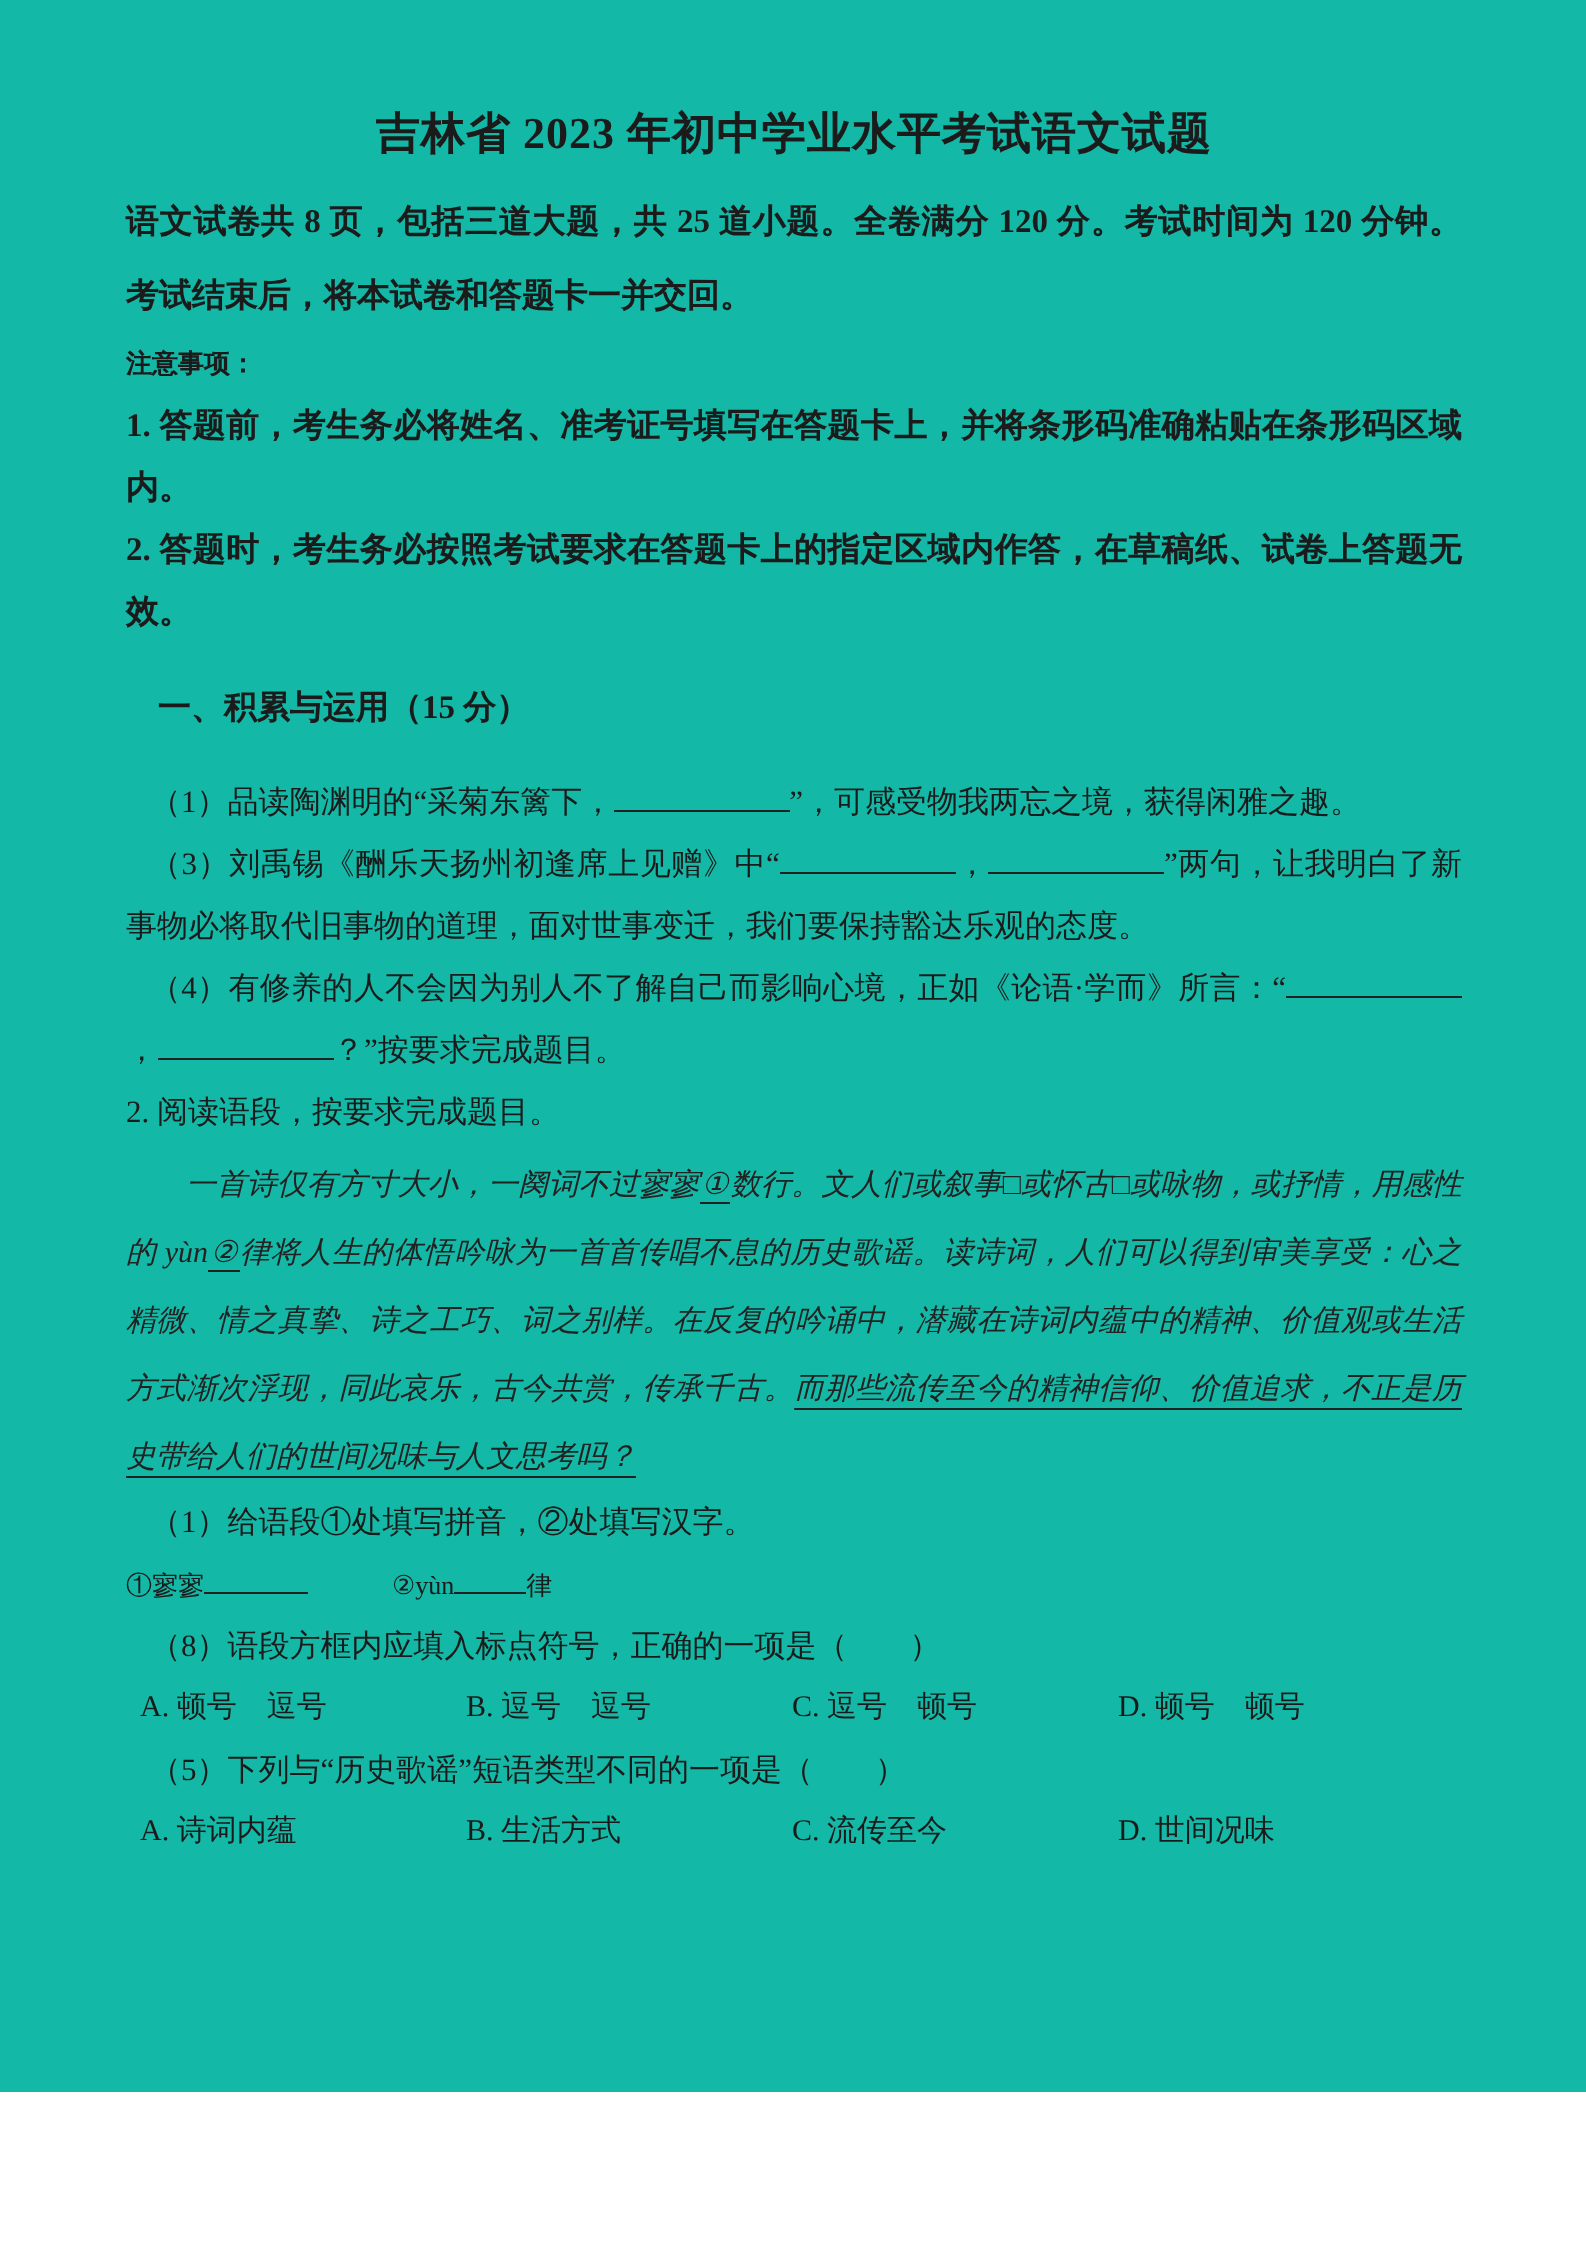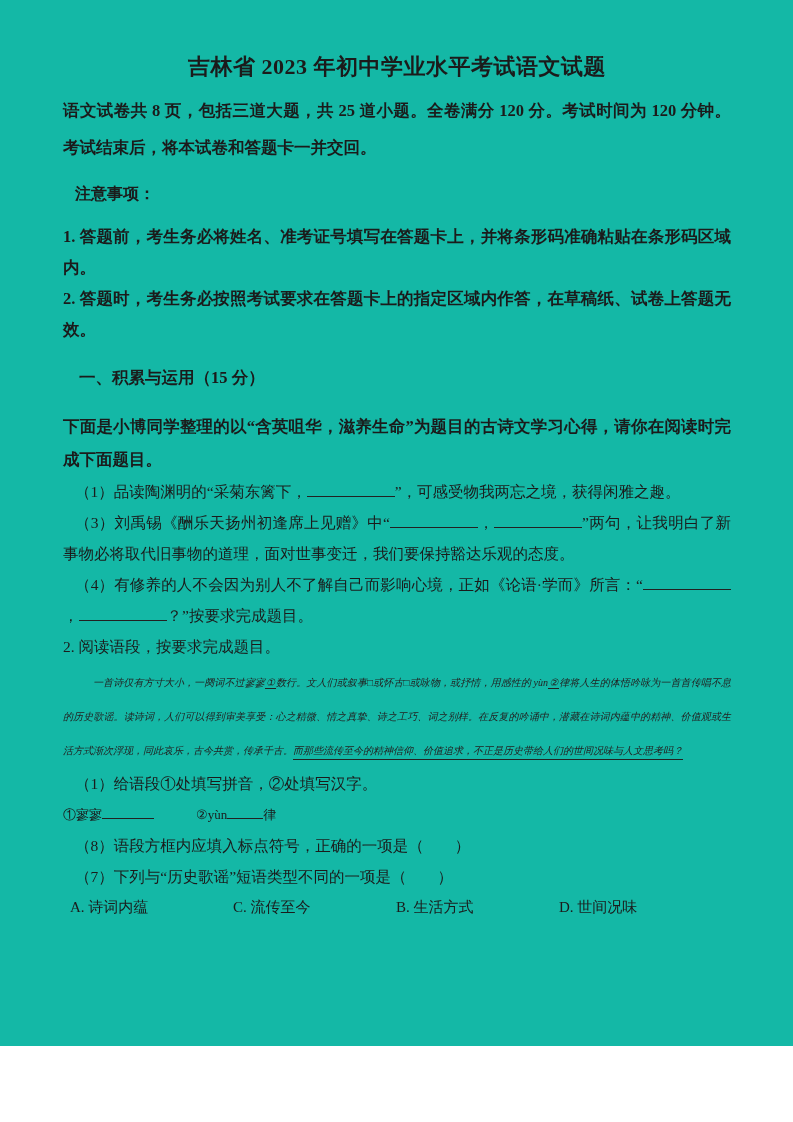--- a/index.html
+++ b/index.html
@@ -12,30 +12,30 @@
     overflow:hidden;
   }
   .content {
     position:absolute; left:63px; top:52px; width:668px;
   }
   .title {
     font-size:22px; font-weight:bold; text-align:center;
     margin:0 0 10px 0; line-height:30px; letter-spacing:0.5px;
   }
   .summary { font-size:16.5px; line-height:37px; margin:0; text-align:justify; font-weight:bold; }
-  .notice-h { font-size:16px; line-height:31px; margin:12px; font-weight:bold; }
+  .notice-h { font-size:13px; line-height:31px; margin:0; font-weight:bold; }
   .notice { font-size:16.5px; line-height:31px; margin:0; text-align:justify; font-weight:bold; }
   .section-h { font-size:16.5px; line-height:33px; margin:16px; font-weight:bold; }
   .section-intro { font-size:16.5px; line-height:33px; margin:0; text-align:justify; font-weight:bold; }
   .q-label { font-size:15.5px; line-height:31px; margin:0; }
   .q-item { font-size:15.5px; line-height:31px; margin:0; text-indent:12px; text-align:justify; }
   .blank { display:inline-block; border-bottom:1px solid #222; height:15px; vertical-align:baseline; }
   .w88 { width:88px; } .w56 { width:56px; } .w52 { width:52px; } .w36 { width:36px; }
   .passage {
-    font-size:10px; line-height:34px; margin:4px 0 0 0;
+    font-size:15px; line-height:34px; margin:4px 0 0 0;
     text-align:justify; text-indent:30px; font-style:italic; color:#222;
   }
   .circled { border-bottom:1px solid #222; padding:0 1px; }
   .u { text-decoration:underline; text-underline-offset:5px; }
   .fill-line { font-size:13px; line-height:31px; margin:0; }
   .gap { display:inline-block; width:42px; }
   .opts { display:flex; font-size:15px; line-height:31px; margin:0; padding-left:7px; }
   .opt { width:163px; }
   .opt:last-child { width:auto; }
 </style>
@@ -47,44 +47,49 @@
 
     <h1 class="title">吉林省 2023 年初中学业水平考试语文试题</h1>
 
     <p class="summary">语文试卷共 8 页，包括三道大题，共 25 道小题。全卷满分 120 分。考试时间为 120 分钟。考试结束后，将本试卷和答题卡一并交回。</p>
 
     <p class="notice-h">注意事项：</p>
     <p class="notice">1. 答题前，考生务必将姓名、准考证号填写在答题卡上，并将条形码准确粘贴在条形码区域内。</p>
     <p class="notice">2. 答题时，考生务必按照考试要求在答题卡上的指定区域内作答，在草稿纸、试卷上答题无效。</p>
 
     <h2 class="section-h">一、积累与运用（15 分）</h2>
-    <p class="section-intro">下面是小博同学整理的以“含英咀华，滋养生命”为题目的古诗文学习心得，请你在阅读时完成下面题目。</p>
 
 
     <p class="q-item"><span>（1）品读陶渊明的“采菊东篱下，</span><span class="blank w88"></span><span>”，可感受物我两忘之境，获得闲雅之趣。</span></p>
 
 
     <p class="q-item"><span>（3）刘禹锡《酬乐天扬州初逢席上见赠》中“</span><span class="blank w88"></span><span>，</span><span class="blank w88"></span><span>”两句，让我明白了新事物必将取代旧事物的道理，面对世事变迁，我们要保持豁达乐观的态度。</span></p>
 
     <p class="q-item"><span>（4）有修养的人不会因为别人不了解自己而影响心境，正如《论语·学而》所言：“</span><span class="blank w88"></span><span>，</span><span class="blank w88"></span><span>？”按要求完成题目。</span></p>
 
     <p class="q-label">2. 阅读语段，按要求完成题目。</p>
 
     <p class="passage"><span>一首诗仅有方寸大小，一阕词不过寥寥</span><span class="circled">①</span><span>数行。文人们或叙事</span><span>□</span><span>或怀古</span><span>□</span><span>或咏物，或抒情，用感性的 yùn</span><span class="circled">②</span><span>律将人生的体悟吟咏为一首首传唱不息的历史歌谣。读诗词，人们可以得到审美享受：心之精微、情之真挚、诗之工巧、词之别样。在反复的吟诵中，潜藏在诗词内蕴中的精神、价值观或生活方式渐次浮现，同此哀乐，古今共赏，传承千古。</span><span class="u">而那些流传至今的精神信仰、价值追求，不正是历史带给人们的世间况味与人文思考吗？</span></p>
 
     <p class="q-item">（1）给语段①处填写拼音，②处填写汉字。</p>
 
     <p class="fill-line"><span>①寥寥</span><span class="blank w52"></span><span class="gap"></span><span>②yùn</span><span class="blank w36"></span><span>律</span></p>
 
     <p class="q-item">（8）语段方框内应填入标点符号，正确的一项是（　　）</p>
 
+    <div class="opts">
+      <span class="opt">A. 顿号　逗号</span>
+      <span class="opt">B. 逗号　逗号</span>
+      <span class="opt">C. 逗号　顿号</span>
+      <span class="opt">D. 顿号　顿号</span>
+    </div>
 
-    <p class="q-item">（7）下列与“历史歌谣”短语类型不同的一项是（　　）</p>
+    <p class="q-item">（5）下列与“历史歌谣”短语类型不同的一项是（　　）</p>
 
     <div class="opts">
       <span class="opt">A. 诗词内蕴</span>
+      <span class="opt">B. 生活方式</span>
       <span class="opt">C. 流传至今</span>
-      <span class="opt">B. 生活方式</span>
       <span class="opt">D. 世间况味</span>
     </div>
 
   </div>
 </div>
 
 </body></html>

